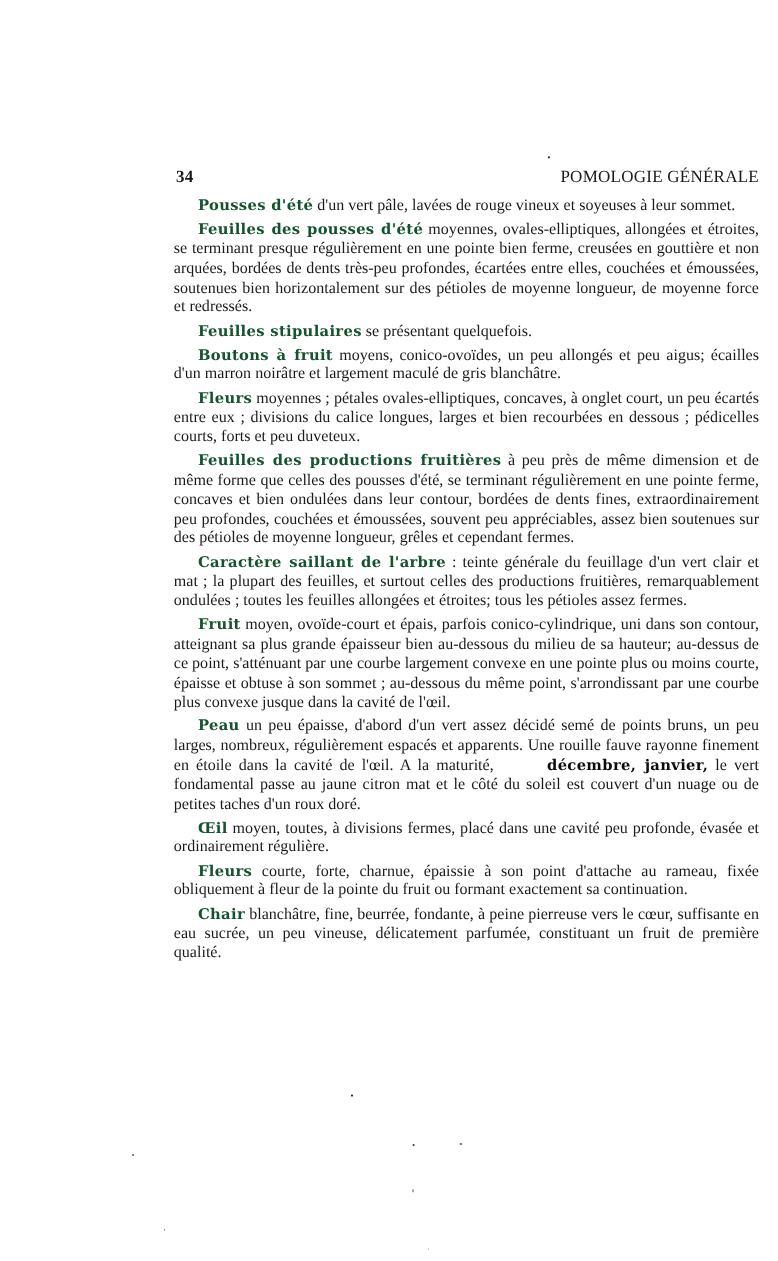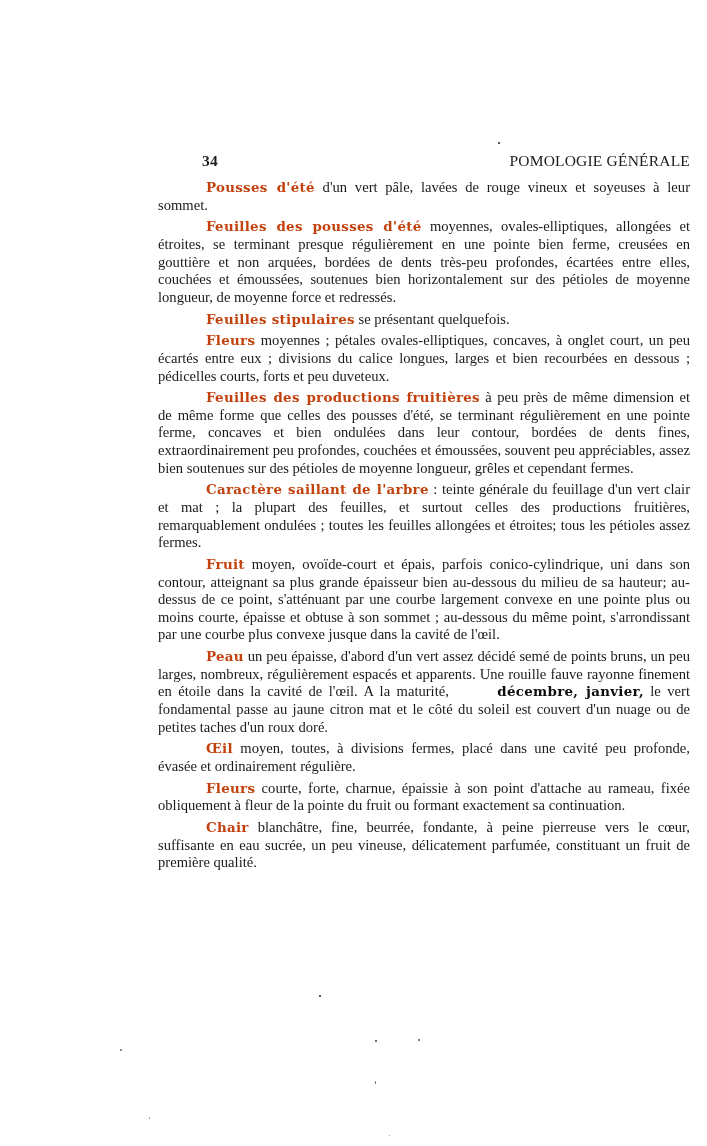--- a/index.html
+++ b/index.html
@@ -20,21 +20,20 @@
       left: 158px;
       top: 150px;
       width: 532px;
     }
     .running-head {
       position: relative;
       height: 24px;
       font-family: "Liberation Serif", serif;
       font-size: 15.5px;
       letter-spacing: 0.2px;
-      margin-left: 42px;
     }
     .page-number {
       position: absolute;
       left: 2px;
       top: 2px;
       font-weight: bold;
     }
     .page-header-title {
       position: absolute;
       left: 0;
@@ -50,22 +49,21 @@
       text-align: justify;
       text-indent: 22px;
       margin: 0 0 4.2px 0;
       hyphens: manual;
     }
     .lead {
       font-family: "DejaVu Serif", serif;
       font-weight: bold;
       font-size: 13.4px;
       letter-spacing: 0.3px;
-      color: #c2410c;
-      margin-left: 26px;
+      color: #14532d;
     }
     .inline-bold {
       font-family: "DejaVu Serif", serif;
       font-weight: bold;
       font-size: 13.4px;
       letter-spacing: 0.3px;
       color: #0d0d0d;
       margin-left: 42px;
     }
     .content { margin-top: 5px; }
@@ -85,20 +83,21 @@
   </div>
 
   <div class="content">
     <p class="para"><span class="lead">Pousses d'été</span><span> d'un vert pâle, lavées de rouge vineux et soyeuses à leur sommet.</span></p>
 
     <p class="para"><span class="lead">Feuilles des pousses d'été</span><span> moyennes, ovales-elliptiques, allongées et étroites, se terminant presque régulièrement en une pointe bien ferme, creusées en gouttière et non arquées, bordées de dents très-peu profondes, écartées entre elles, couchées et émoussées, soutenues bien horizontalement sur des pétioles de moyenne longueur, de moyenne force et redressés.</span></p>
 
 
     <p class="para"><span class="lead">Feuilles stipulaires</span><span> se présentant quelquefois.</span></p>
 
+    <p class="para"><span class="lead">Boutons à fruit</span><span> moyens, conico-ovoïdes, un peu allongés et peu aigus; écailles d'un marron noirâtre et largement maculé de gris blanchâtre.</span></p>
 
     <p class="para"><span class="lead">Fleurs</span><span> moyennes ; pétales ovales-elliptiques, concaves, à onglet court, un peu écartés entre eux ; divisions du calice longues, larges et bien recour­bées en dessous ; pédicelles courts, forts et peu duveteux.</span></p>
 
     <p class="para"><span class="lead">Feuilles des productions fruitières</span><span> à peu près de même dimen­sion et de même forme que celles des pousses d'été, se terminant régulière­ment en une pointe ferme, concaves et bien ondulées dans leur contour, bordées de dents fines, extraordinairement peu profondes, couchées et émoussées, souvent peu appréciables, assez bien soutenues sur des pétioles de moyenne longueur, grêles et cependant fermes.</span></p>
 
     <p class="para"><span class="lead">Caractère saillant de l'arbre</span><span> : teinte générale du feuillage d'un vert clair et mat ; la plupart des feuilles, et surtout celles des productions fruitières, remarquablement ondulées ; toutes les feuilles allongées et étroi­tes; tous les pétioles assez fermes.</span></p>
 
     <p class="para"><span class="lead">Fruit</span><span> moyen, ovoïde-court et épais, parfois conico-cylindrique, uni dans son contour, atteignant sa plus grande épaisseur bien au-dessous du milieu de sa hauteur; au-dessus de ce point, s'atténuant par une courbe largement convexe en une pointe plus ou moins courte, épaisse et obtuse à son sommet ; au-dessous du même point, s'arrondissant par une courbe plus convexe jusque dans la cavité de l'œil.</span></p>
 
     <p class="para"><span class="lead">Peau</span><span> un peu épaisse, d'abord d'un vert assez décidé semé de points bruns, un peu larges, nombreux, régulièrement espacés et apparents. Une rouille fauve rayonne finement en étoile dans la cavité de l'œil. A la matu­rité, </span><span class="inline-bold">décembre, janvier,</span><span> le vert fondamental passe au jaune citron mat et le côté du soleil est couvert d'un nuage ou de petites taches d'un roux doré.</span></p>

